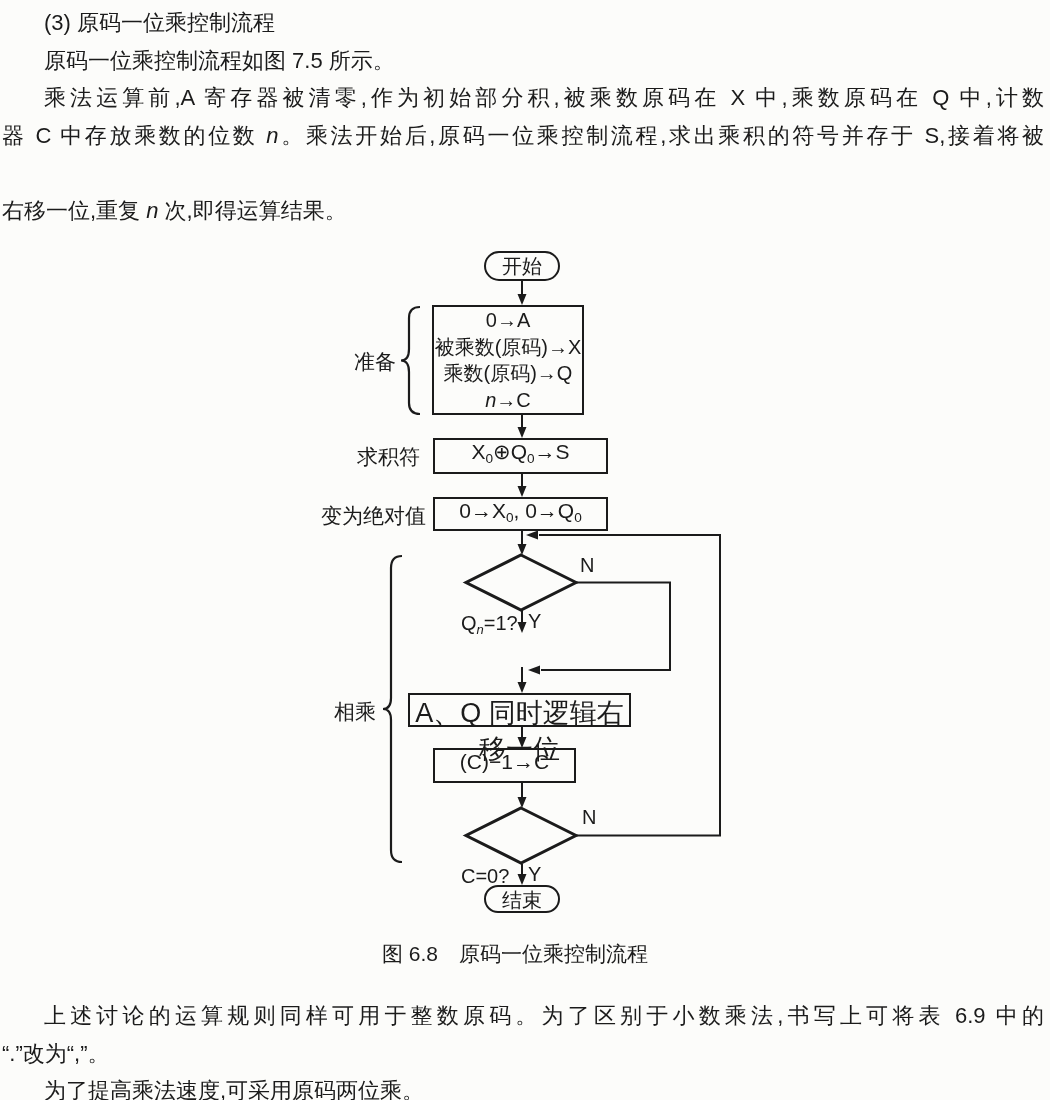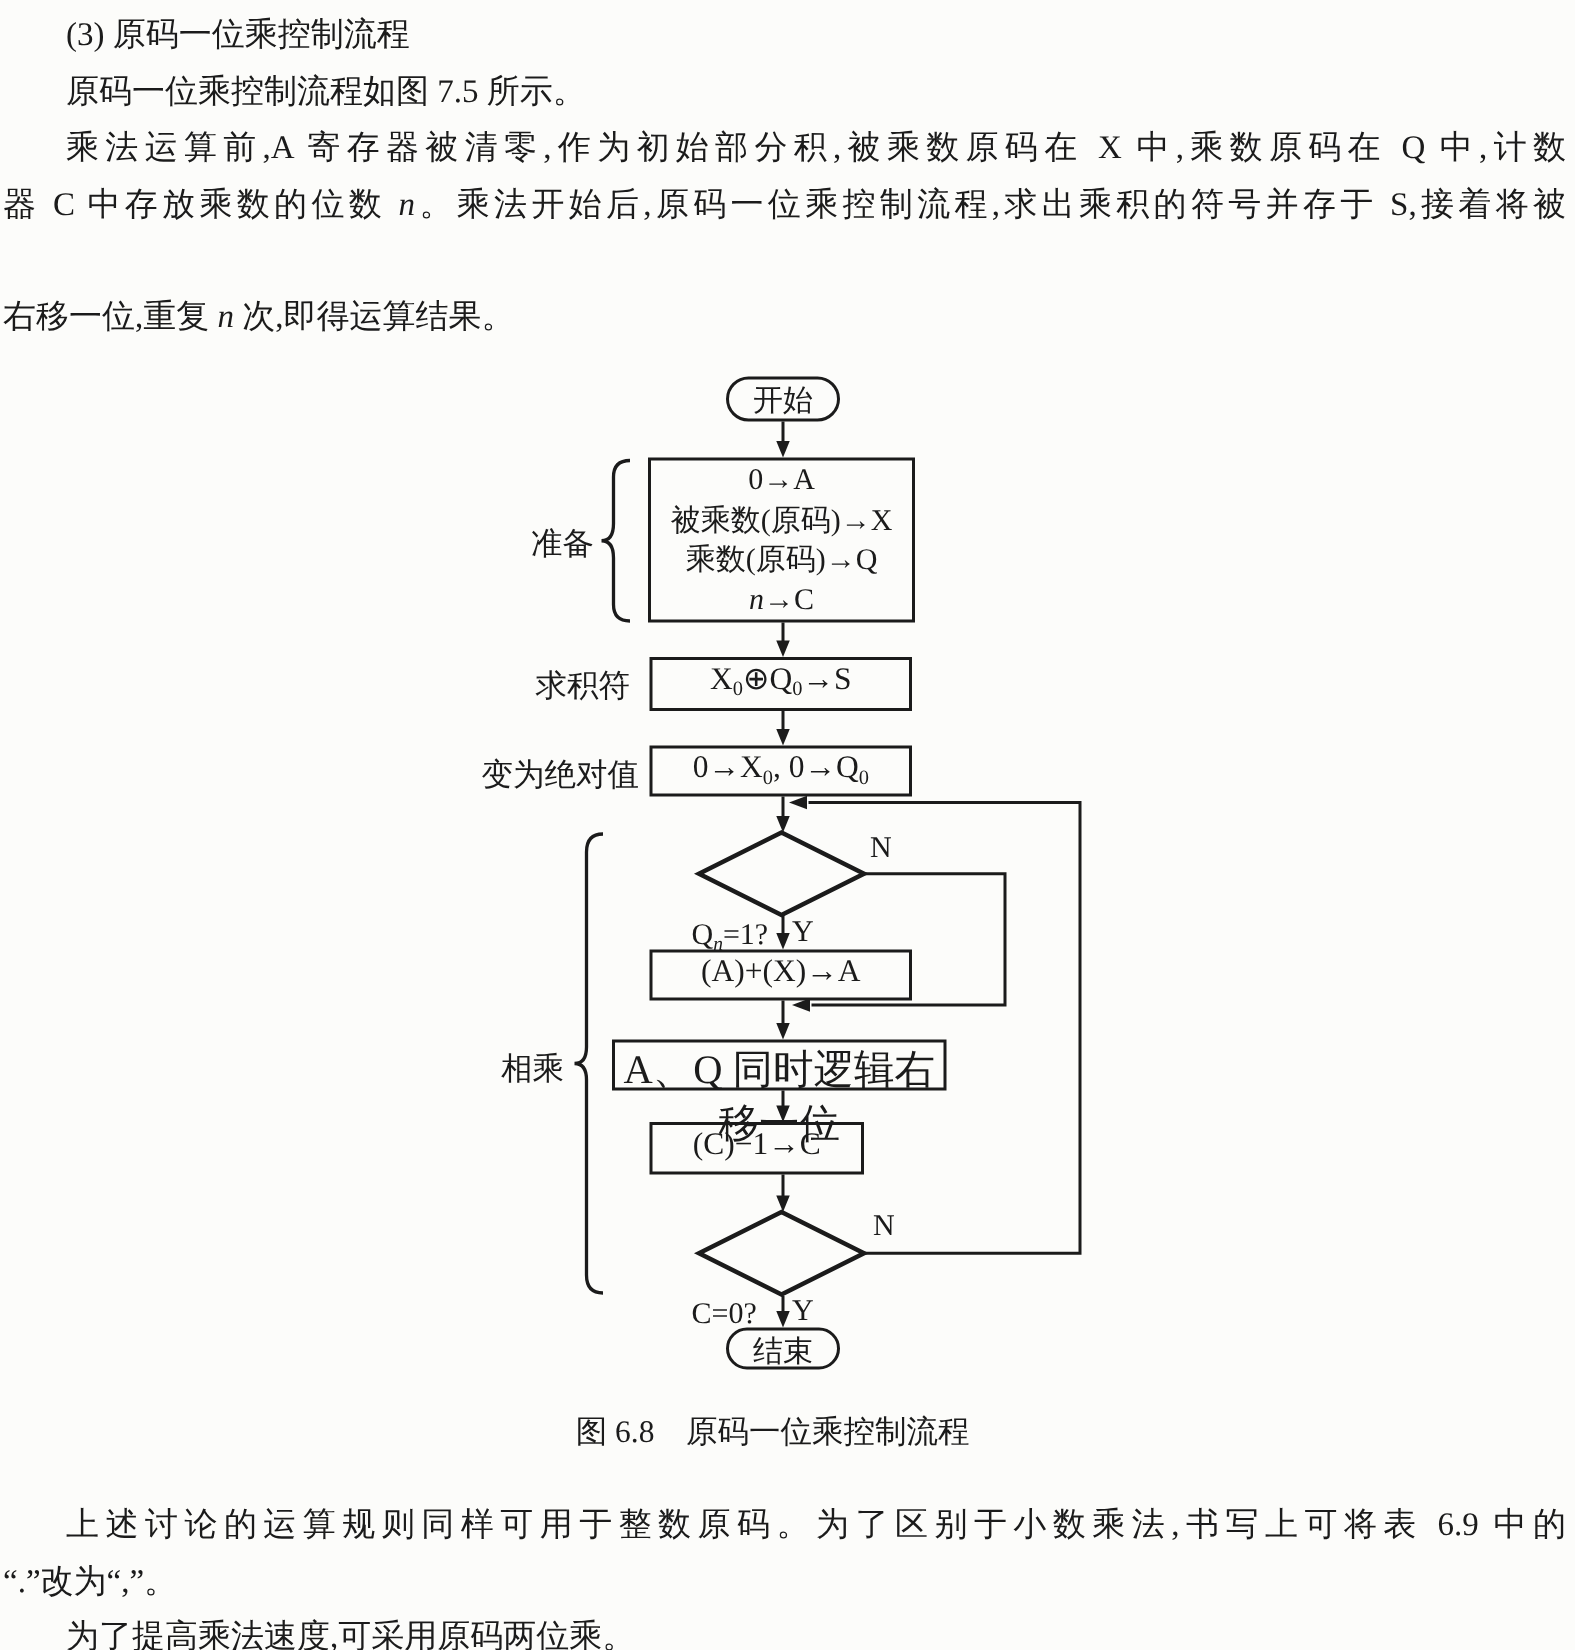--- a/index.html
+++ b/index.html
@@ -1,19 +1,19 @@
 <!DOCTYPE html>
 <html><head>
 <meta charset="utf-8">
 <style>
   html,body { margin:0; padding:0; }
   .page {
     position:relative; width:1050px; height:1100px;
     background:#fcfcfa; overflow:hidden;
-    font-family:Liberation Serif, serif;
+    font-family:Liberation Sans, sans-serif;
     color:#1b1b1b;
   }
   
   .tline {
     position:absolute; left:2px; right:6px;
     font-size:22px; line-height:29px; white-space:nowrap;
   }
   .indent { text-indent:42px; }
   .just { text-align:justify; text-align-last:justify; }
   .seg-i { font-style:italic; }
@@ -75,21 +75,21 @@
       <polygon points="521,558 576,585.5 521,613 466,585.5" fill="none" stroke="#1b1b1b" stroke-width="3"></polygon>
 
       <path d="M420 57 Q409 57 409 68 L409 99 Q409 110.5 401 110.5 Q409 110.5 409 122 L409 153 Q409 164 420 164" fill="none" stroke="#1b1b1b" stroke-width="2.2"></path>
       <path d="M402 306 Q391 306 391 318 L391 448 Q391 459 383 459 Q391 459 391 470 L391 600 Q391 612 402 612" fill="none" stroke="#1b1b1b" stroke-width="2.2"></path>
     </svg>
 
     <div class="node terminal" style="left:484px;top:1px;width:76px;height:30px">
       <span>开始</span>
     </div>
 
-    <div class="node" style="left:432px;top:55px;width:178px;height:110px">
+    <div class="node" style="left:432px;top:55px;width:152px;height:110px">
       <div class="prep-line"><span>0→A</span></div>
       <div class="prep-line"><span>被乘数(原码)→X</span></div>
       <div class="prep-line"><span>乘数(原码)→Q</span></div>
       <div class="prep-line"><span class="seg-i">n</span><span>→C</span></div>
     </div>
     <div class="side-label" style="left:354px;top:98px">准备</div>
 
     <div class="node" style="left:433px;top:188px;width:175px;height:36px">
       <div><span>X</span><span class="seg-sub">0</span><span>⊕Q</span><span class="seg-sub">0</span><span>→S</span></div>
     </div>
@@ -97,23 +97,20 @@
 
     <div class="node" style="left:433px;top:247px;width:175px;height:34px">
       <div><span>0→X</span><span class="seg-sub">0</span><span>, 0→Q</span><span class="seg-sub">0</span></div>
     </div>
     <div class="side-label" style="left:321px;top:252px">变为绝对值</div>
 
     <div class="dtext" style="left:461px;top:320px"><span>Q</span><span class="seg-subi">n</span><span>=1?</span></div>
     <div class="branch-label" style="left:580px;top:304px">N</div>
     <div class="branch-label" style="left:528px;top:360px">Y</div>
 
-    <div class="node" style="left:433px;top:383px;width:175px;height:34px">
-      <div><span>(A)+(X)→A</span></div>
-    </div>
 
     <div class="node" style="left:408px;top:443px;width:223px;height:34px;font-size:27px">
       <div><span>A、Q 同时逻辑右移一位</span></div>
     </div>
     <div class="side-label" style="left:334px;top:448px">相乘</div>
 
     <div class="node" style="left:433px;top:498px;width:143px;height:35px">
       <div><span>(C)−1→C</span></div>
     </div>
 

